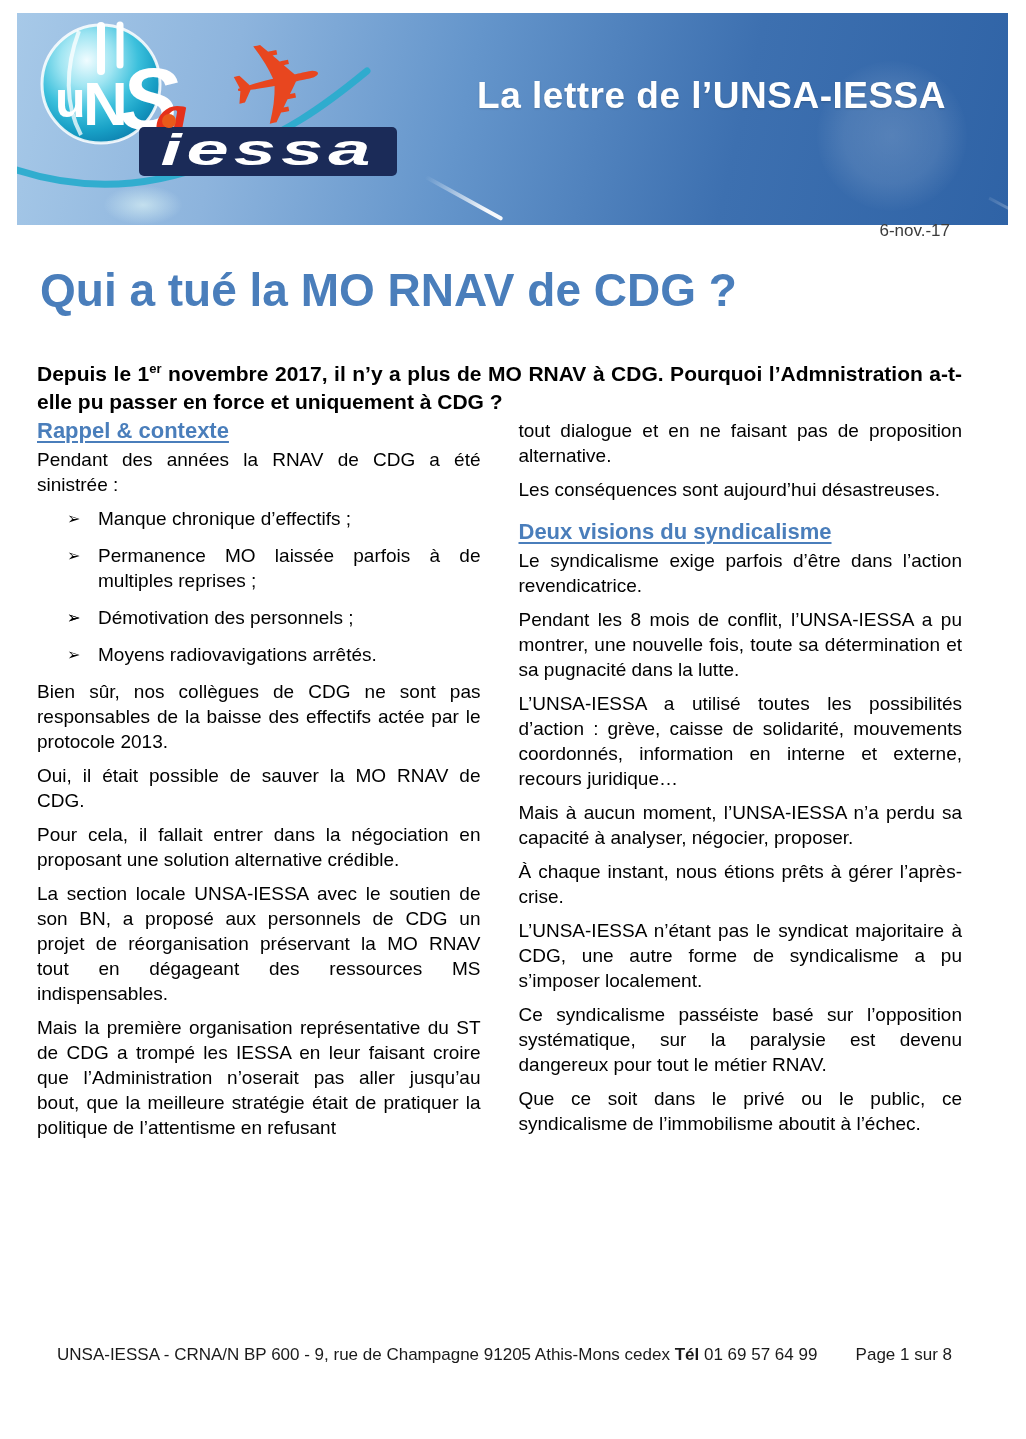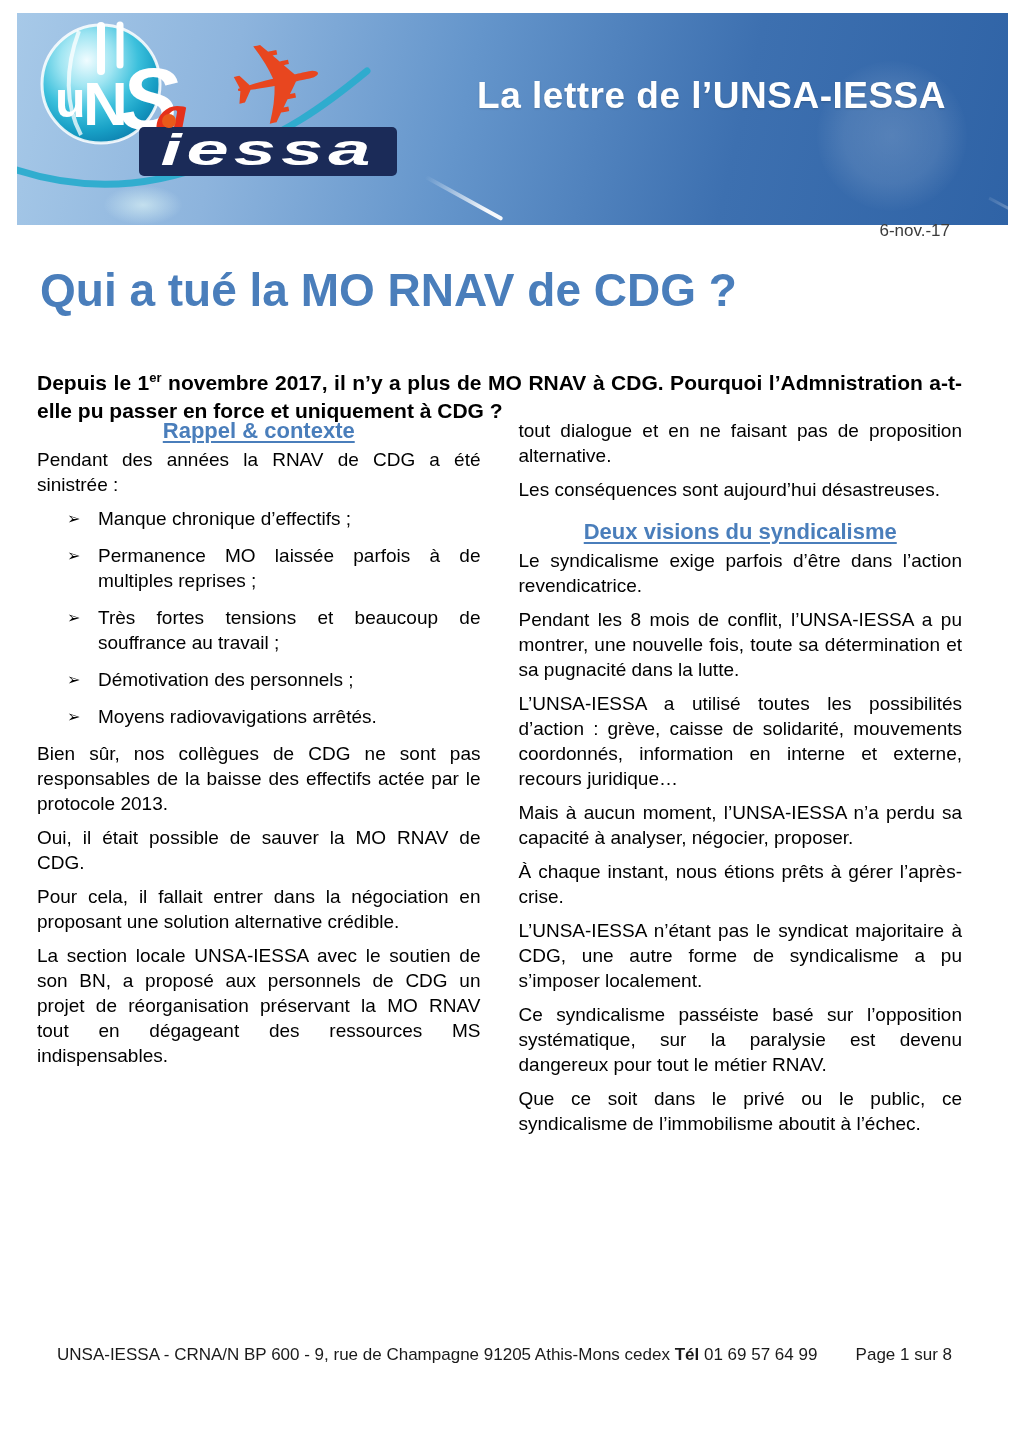--- a/index.html
+++ b/index.html
@@ -49,39 +49,39 @@
   .date-line {
     position:absolute; top:221px; right:76px;
     font-size:17px; color:#3c3c3c;margin-left:27px;
   }
   .article-title {
     position:absolute; top:263px; left:40px; width:930px;
     text-align:left; font-size:46px; font-weight:bold; color:#4a7ebb;
     margin:0; white-space:nowrap;
   }
   .intro {
-    position:absolute; top:344px; left:37px; width:925px;
+    position:absolute; top:335px; left:37px; width:925px;
     font-size:21px; line-height:28px; font-weight:bold; text-align:justify;margin-top:20px;
   }
   .intro sup { font-size:13px; }
 
   
   .columns {
     position:absolute; top:418px; left:37px; width:925px;
     display:flex; gap:38px;
   }
   .col { flex:1; min-width:0; }
   .col p {
     font-size:19px; line-height:25px; text-align:justify;
     margin:0 0 9px 0;
   }
   .col p.bold-para { font-weight:bold; }
   .col h2 {
     font-size:22px; line-height:26px; font-weight:bold; color:#4a7ebb;
-    text-align:center; margin:0 0 3px 0;
+    text-align:left; margin:0 0 3px 0;
     text-decoration:underline; text-decoration-thickness:2px; text-underline-offset:3px;
   }
   .col h2.spaced { margin-top:17px; }
   .list { margin:5px 0 10px 0; }
   .li {
     position:relative; padding-left:61px; margin-bottom:12px;
     font-size:19px; line-height:25px; text-align:justify;
   }
   .li .bullet {
     position:absolute; left:30px; top:0;
@@ -148,30 +148,31 @@
 
   <div class="columns">
 
     <div class="col">
       <h2>Rappel &amp; contexte</h2>
       <p>Pendant des années la RNAV de CDG a été sinistrée :</p>
 
       <div class="list">
         <div class="li"><span class="bullet">➢</span><span>Manque chronique d’effectifs ;</span></div>
         <div class="li"><span class="bullet">➢</span><span>Permanence MO laissée parfois à de multiples reprises ;</span></div>
-        <div class="li"><span class="bullet">➢</span><span>Très fortes tensions et beaucoup de souffrance au travail ;</span></div>
+        <div class="li"><span class="bullet">➢</span></div>
         <div class="li"><span class="bullet">➢</span><span>Démotivation des personnels ;</span></div>
         <div class="li"><span class="bullet">➢</span><span>Moyens radiovavigations arrêtés.</span></div>
       </div>
 
       <p>Bien sûr, nos collègues de CDG ne sont pas responsables de la baisse des effectifs actée par le protocole 2013.</p>
 
       <p>Oui, il était possible de sauver la MO RNAV de CDG.</p>
       <p>Pour cela, il fallait  entrer dans la négociation en proposant une solution alternative crédible.</p>
       <p>La section locale UNSA-IESSA avec le soutien de son BN, a proposé aux personnels de CDG un projet de réorganisation préservant la MO RNAV tout en dégageant des ressources MS indispensables.</p>
+      <p>Mais la première organisation représentative du ST de CDG a trompé les IESSA en leur faisant croire que l’Administration n’oserait pas aller jusqu’au bout, que la meilleure stratégie était de pratiquer la politique de l’attentisme en refusant</p>
     </div>
 
     <div class="col">
       <p>tout dialogue et en ne faisant pas de proposition alternative.</p>
       <p>Les conséquences sont aujourd’hui désastreuses.</p>
 
       <h2 class="spaced">Deux visions du syndicalisme</h2>
       <p>Le syndicalisme exige parfois d’être dans l’action revendicatrice.</p>
       <p>Pendant les 8 mois de conflit, l’UNSA-IESSA a pu montrer, une nouvelle fois,  toute sa détermination et  sa pugnacité dans la lutte.</p>
       <p>L’UNSA-IESSA a utilisé toutes les possibilités d’action :  grève, caisse de solidarité, mouvements coordonnés, information en interne et externe, recours juridique…</p>

